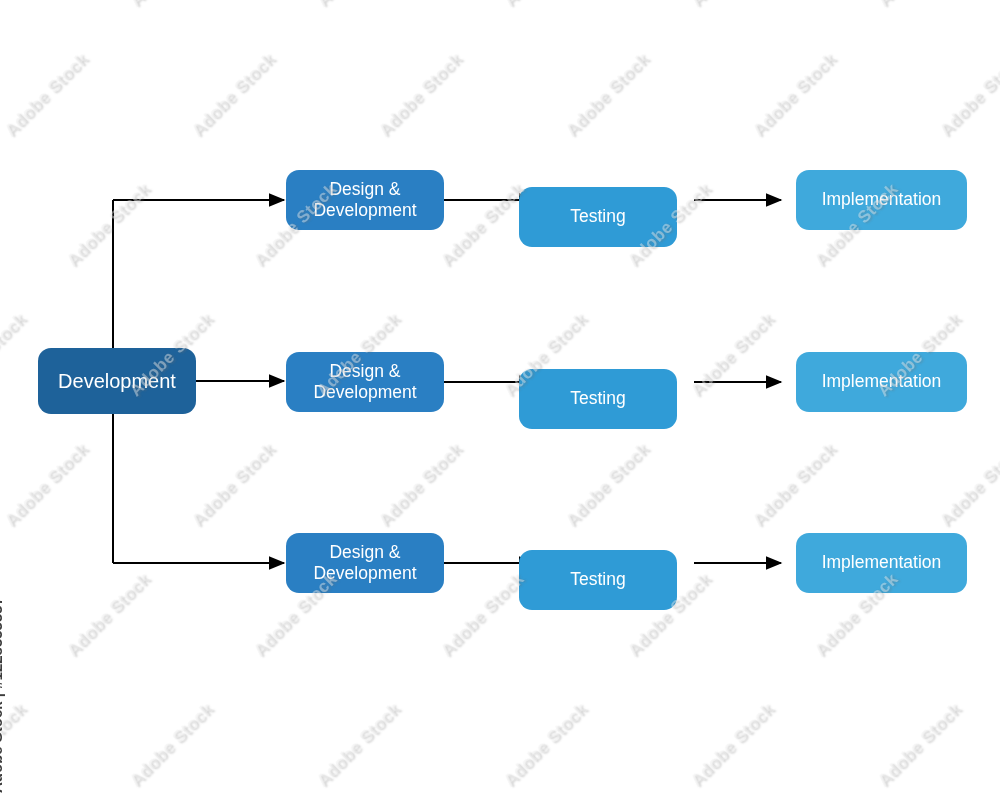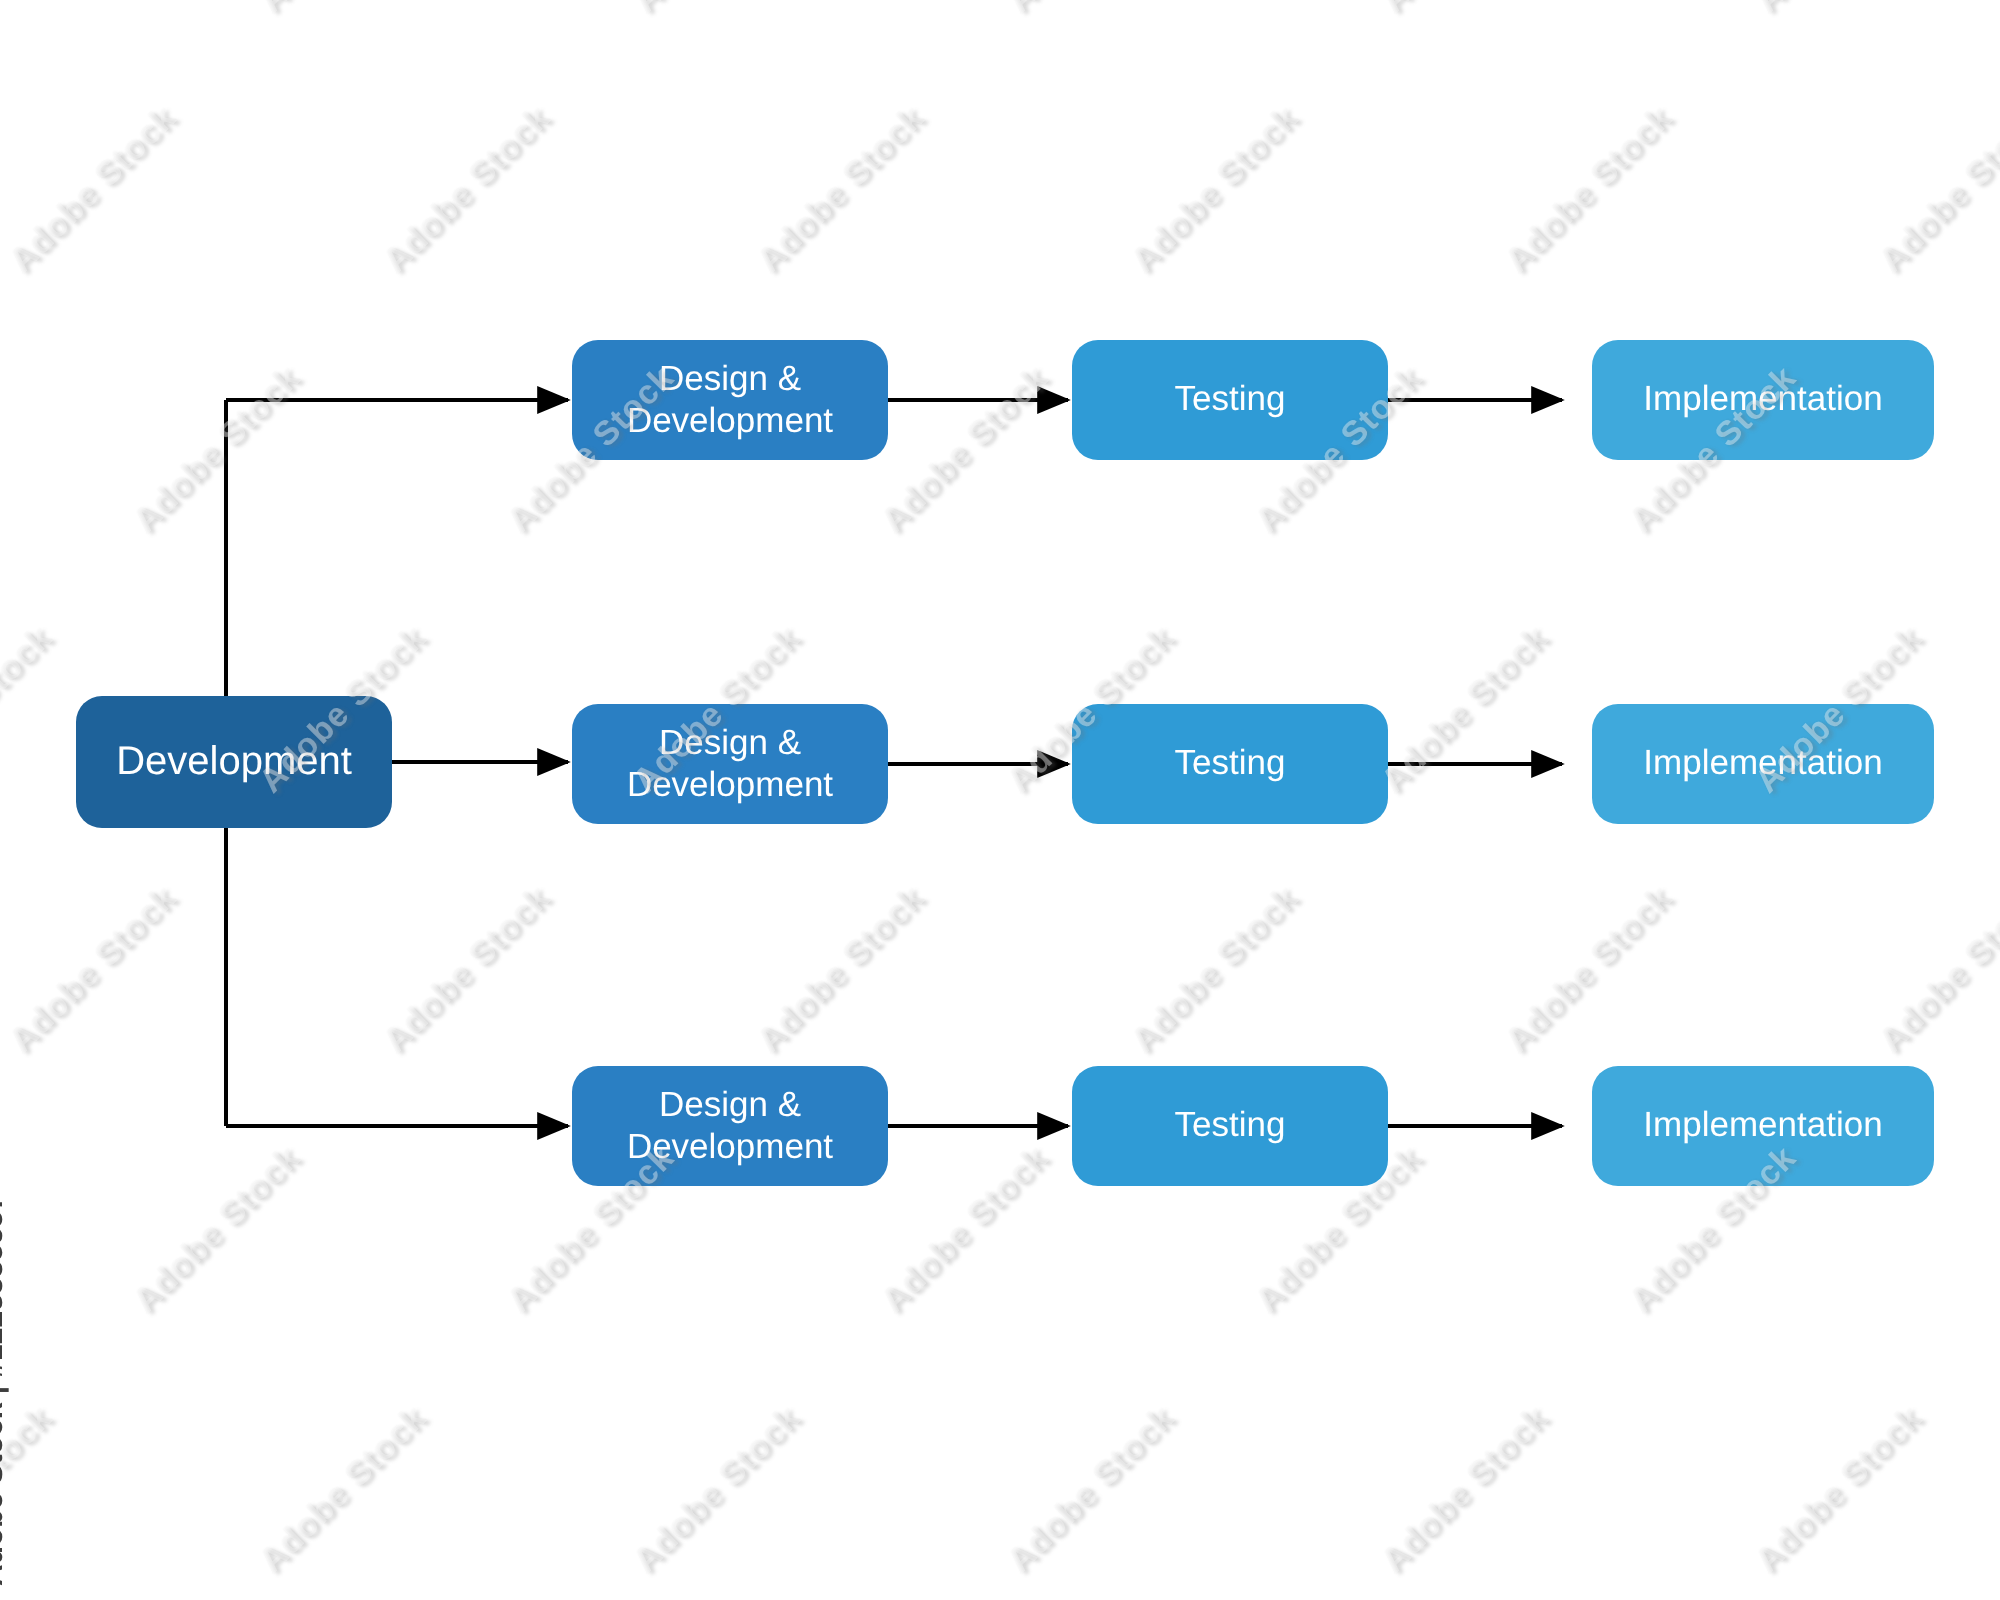--- a/index.html
+++ b/index.html
@@ -37,21 +37,21 @@
   .root-box {
     left: 38px; top: 348px;
     width: 158px; height: 66px;
     font-size: 20px;
   }
   .step-box {
     width: 158px; height: 60px;
     font-size: 17.5px;
   }
   .col-design { left: 286px; }
-  .col-testing { left: 536px; }
+  .col-testing { left: 519px; margin-top: 17px; }
   .col-impl { left: 783px; width: 171px; margin-left: 13px; }
   .row-1 { top: 170px; }
   .row-2 { top: 352px; }
   .row-3 { top: 533px; }
 
   
   .wm-layer {
     position: absolute;
     left: 0; top: 0;
     width: 1000px; height: 800px;

